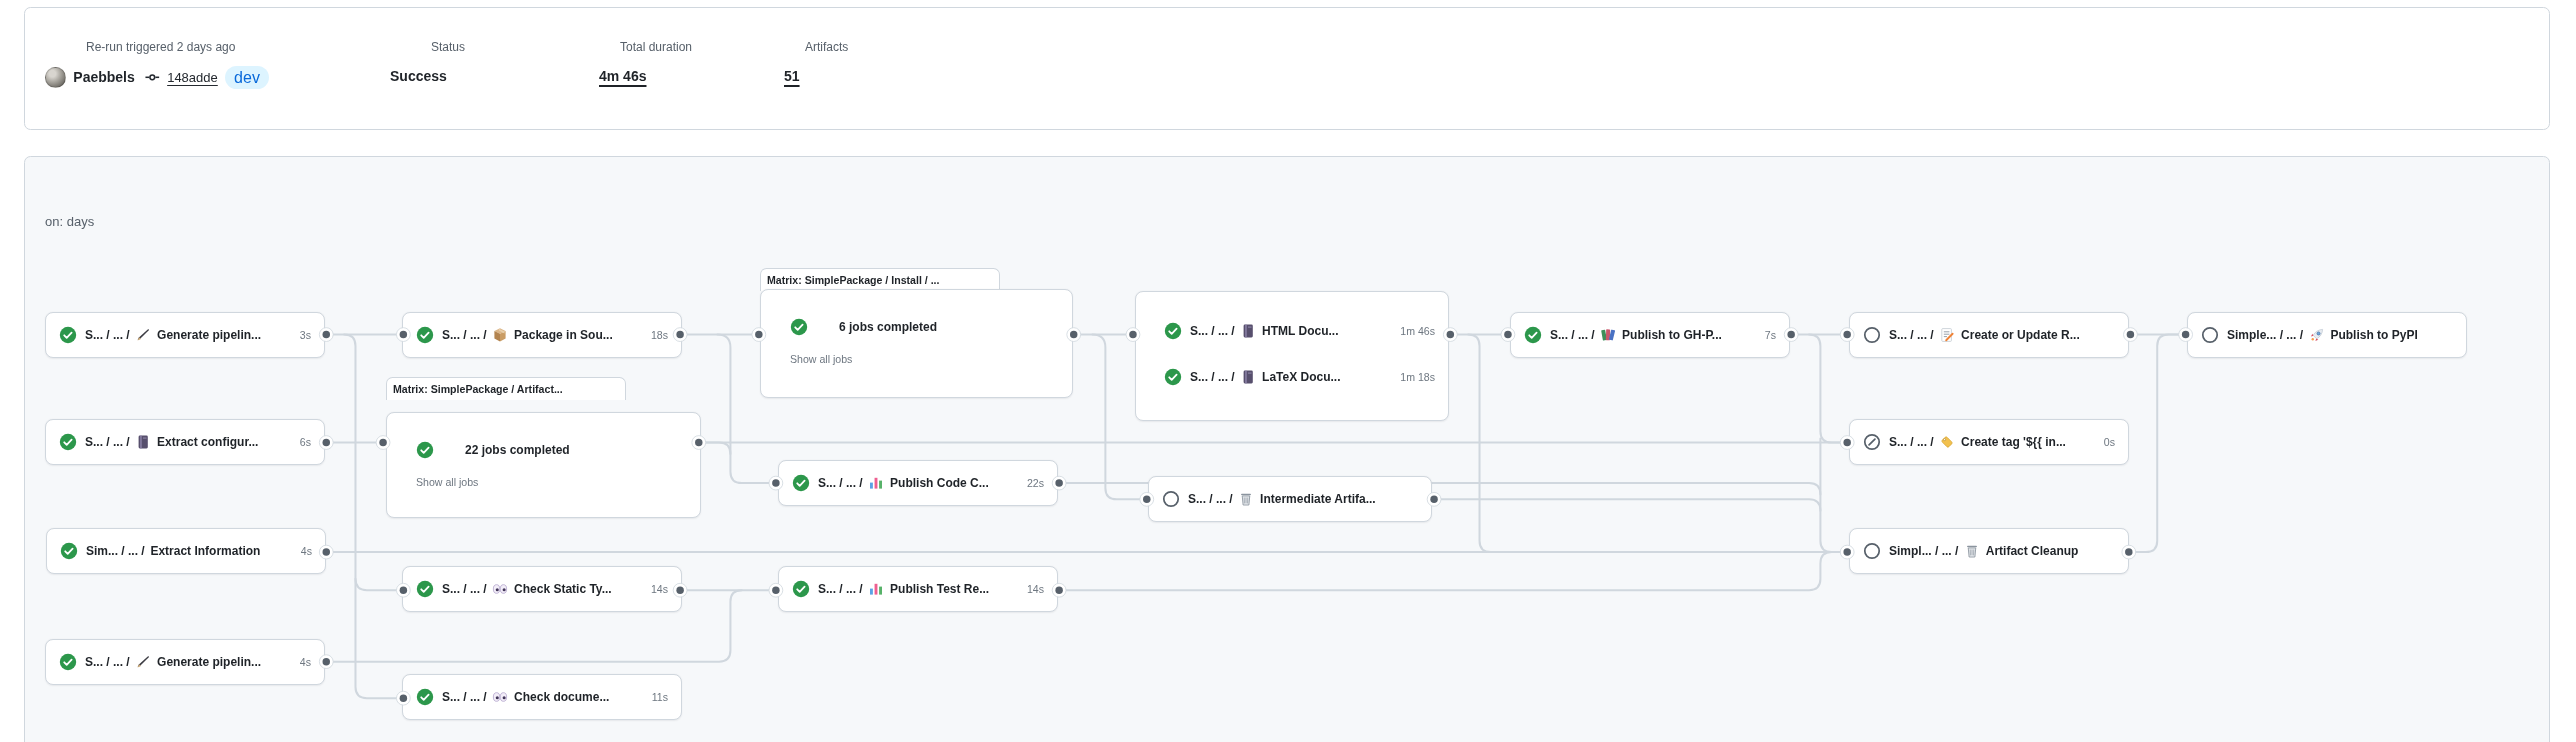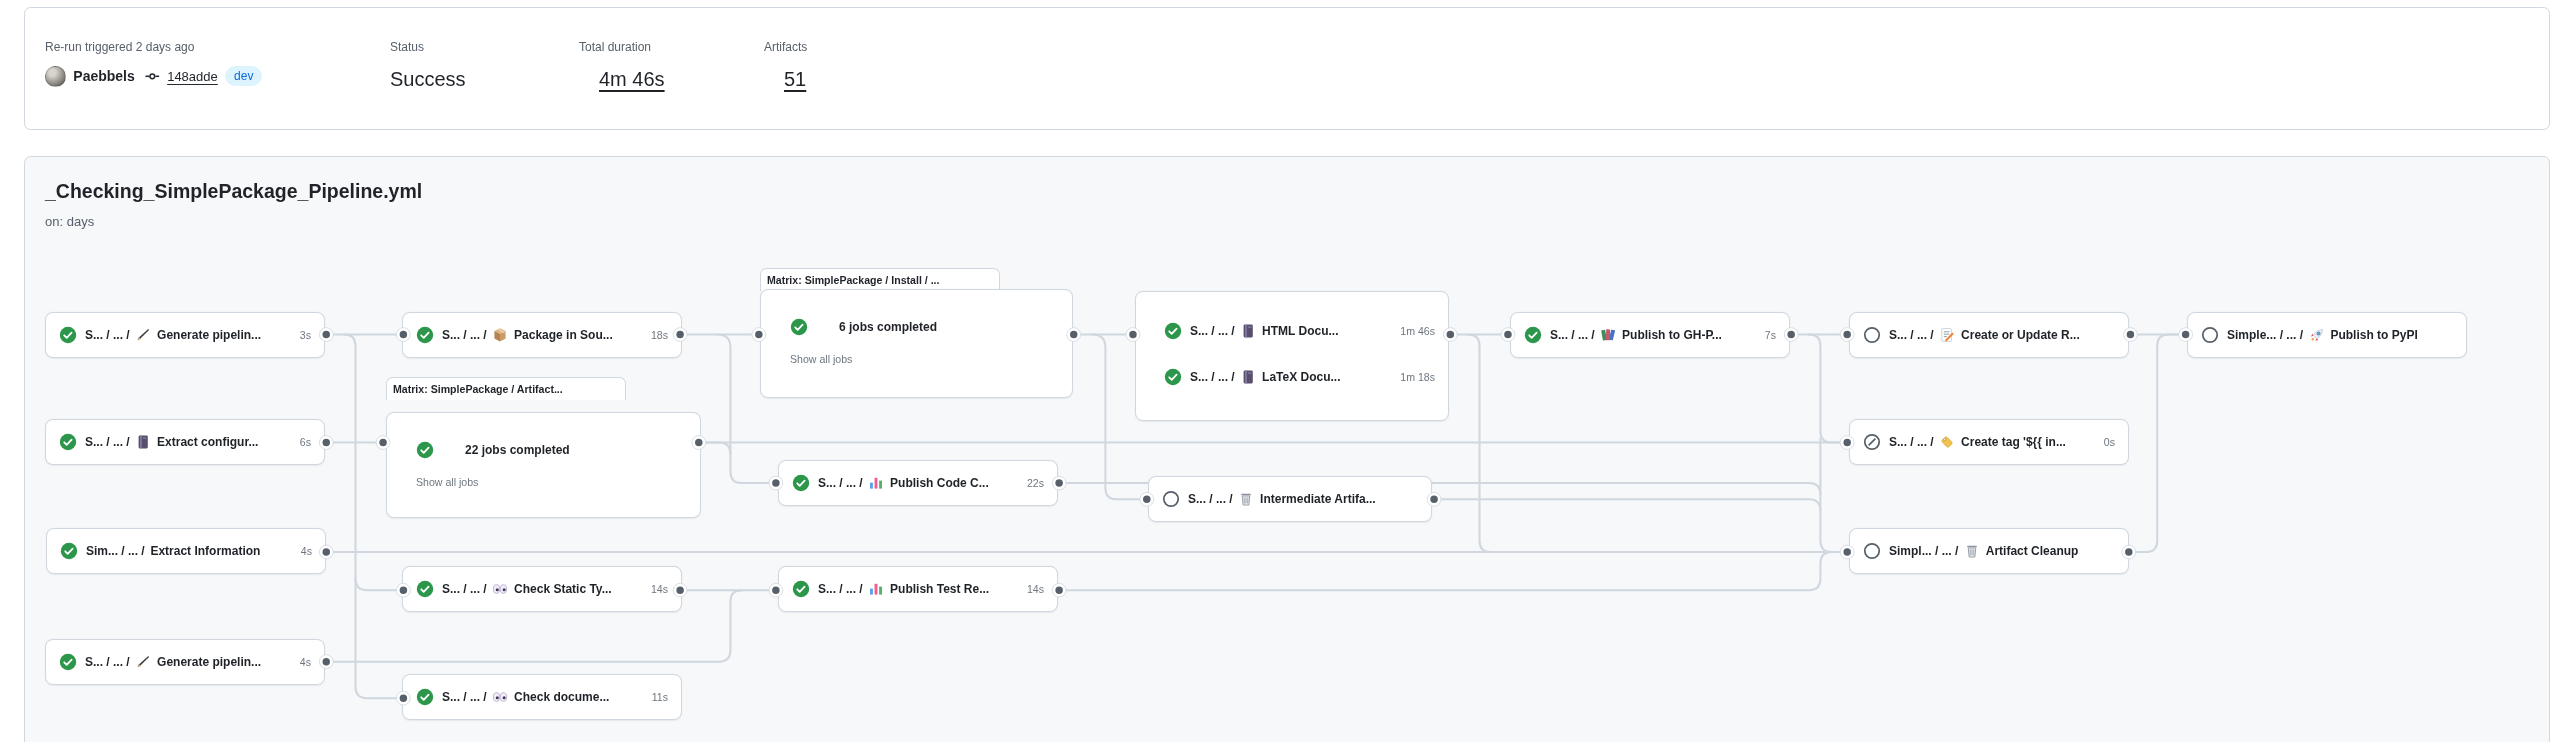--- a/index.html
+++ b/index.html
@@ -6,31 +6,31 @@
   html,body { width:2576px; height:743px; }
   body {
     position:relative; overflow:hidden; background:#ffffff;
     font-family:"Liberation Sans", sans-serif; color:#24292f;
   }
   .card { position:absolute; background:#ffffff; border:0.8px solid #d0d7de; border-radius:6.5px; }
 
   
   #header-card { left:24px; top:6.5px; width:2526px; height:123px; }
   .stat { position:absolute; top:0; height:100%; }
-  .stat .lbl { position:absolute; top:32px; font-size:12px; color:#57606a; white-space:nowrap; }
-  .stat .val { position:absolute; top:60px; font-size:20px; font-weight:400; color:#1f2328; white-space:nowrap; }
+  .stat .lbl { position:absolute; top:32px; font-size:12px; color:#57606a; white-space:nowrap;margin-left:41px; }
+  .stat .val { position:absolute; top:60px; font-size:14px; font-weight:700; color:#1f2328; white-space:nowrap; }
   .u { text-decoration:underline; text-decoration-thickness:1.6px; text-underline-offset:4px;margin-left:20px; }
   #trigger-block { left:20px; width:341px; }
   .actor-row { position:absolute; top:58px; display:flex; align-items:center; gap:7.3px; white-space:nowrap; }
   .avatar { width:21px; height:21px; border-radius:50%;
     background:radial-gradient(circle at 34% 30%, #d8d5cf 0 18%, #a9a69f 45%, #716e68 78%, #55524c);
     border:0.8px solid rgba(0,0,0,.15); flex:none; }
   .actor-name { font-size:14px; font-weight:700; color:#1f2328; }
   .sha { font-size:13px; color:#24292f; text-decoration:underline; text-decoration-thickness:1.2px; text-underline-offset:3.2px; }
-  .branch-pill { font-size:12px; color:#0969da; background:#ddf4ff; border-radius:811px; padding:2.4px 9px; line-height:1.2; }
+  .branch-pill { font-size:16px; color:#0969da; background:#ddf4ff; border-radius:811px; padding:2.4px 9px; line-height:1.2; }
 
   
   #main-card { left:24px; top:156px; width:2526px; height:641px; background:#f6f8fa; }
   #wf-title { position:absolute; left:20px; top:23px; font-size:19.5px; font-weight:700; color:#1f2328; }
   #wf-trigger { position:absolute; left:20px; top:57px; font-size:13px; color:#57606a; }
 
   
   #graph { position:absolute; left:0; top:0; width:2576px; height:743px; }
   #edges, #ports { position:absolute; left:0; top:0; pointer-events:none; }
   #edges { z-index:1; }
@@ -83,21 +83,20 @@
     <div class="lbl">Total duration</div>
     <div class="val u">4m 46s</div>
   </div>
   <div class="stat" style="left:739px;">
     <div class="lbl">Artifacts</div>
     <div class="val u">51</div>
   </div>
 </section>
 
 <section id="main-card" class="card">
-  <div id="wf-title">_Checking_SimplePackage_Pipeline.yml</div>
   <div id="wf-trigger">on: days</div>
 </section>
 
 <div id="graph">
   <svg id="edges" width="2576" height="743" viewBox="0 0 3174 915">
     <g fill="none" stroke="#d0d7de" stroke-width="2.5" stroke-linecap="round">
       <path d="M402 412 H495"></path>
       <path d="M838 412 H935"></path>
       <path d="M1323 412 H1396"></path>
       <path d="M1787 412 H1858"></path>

